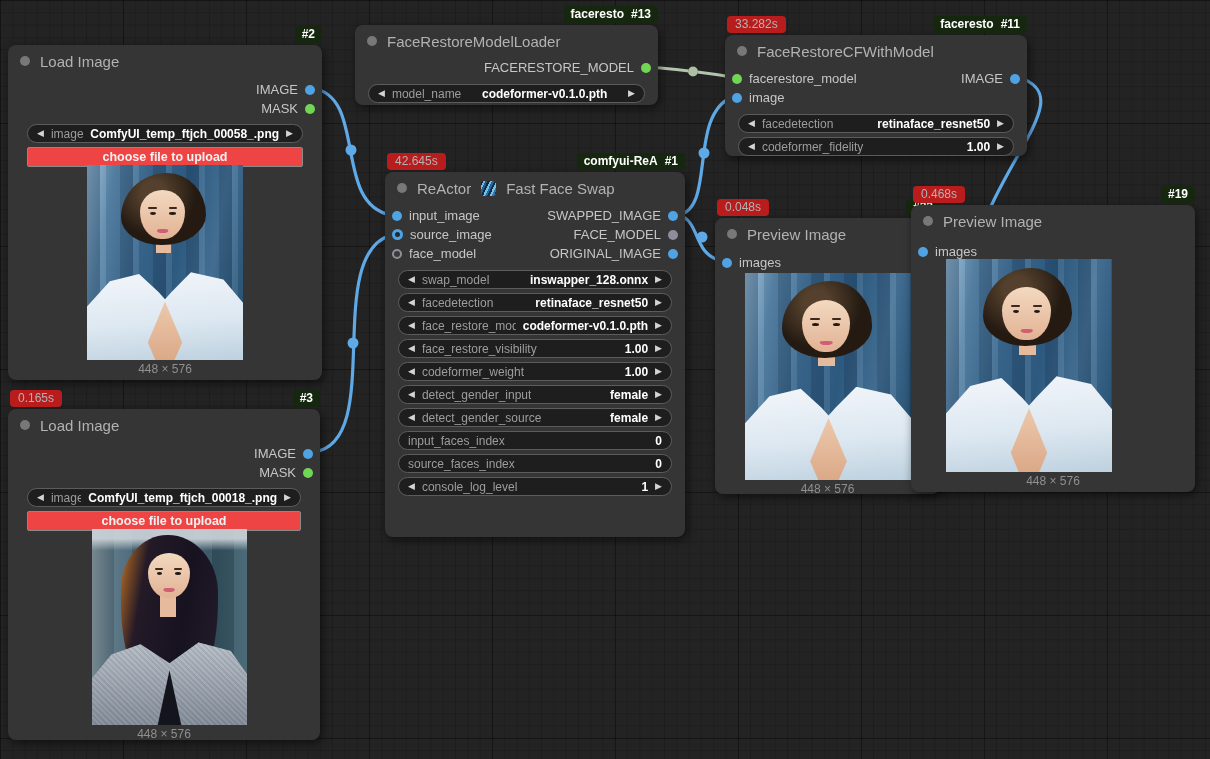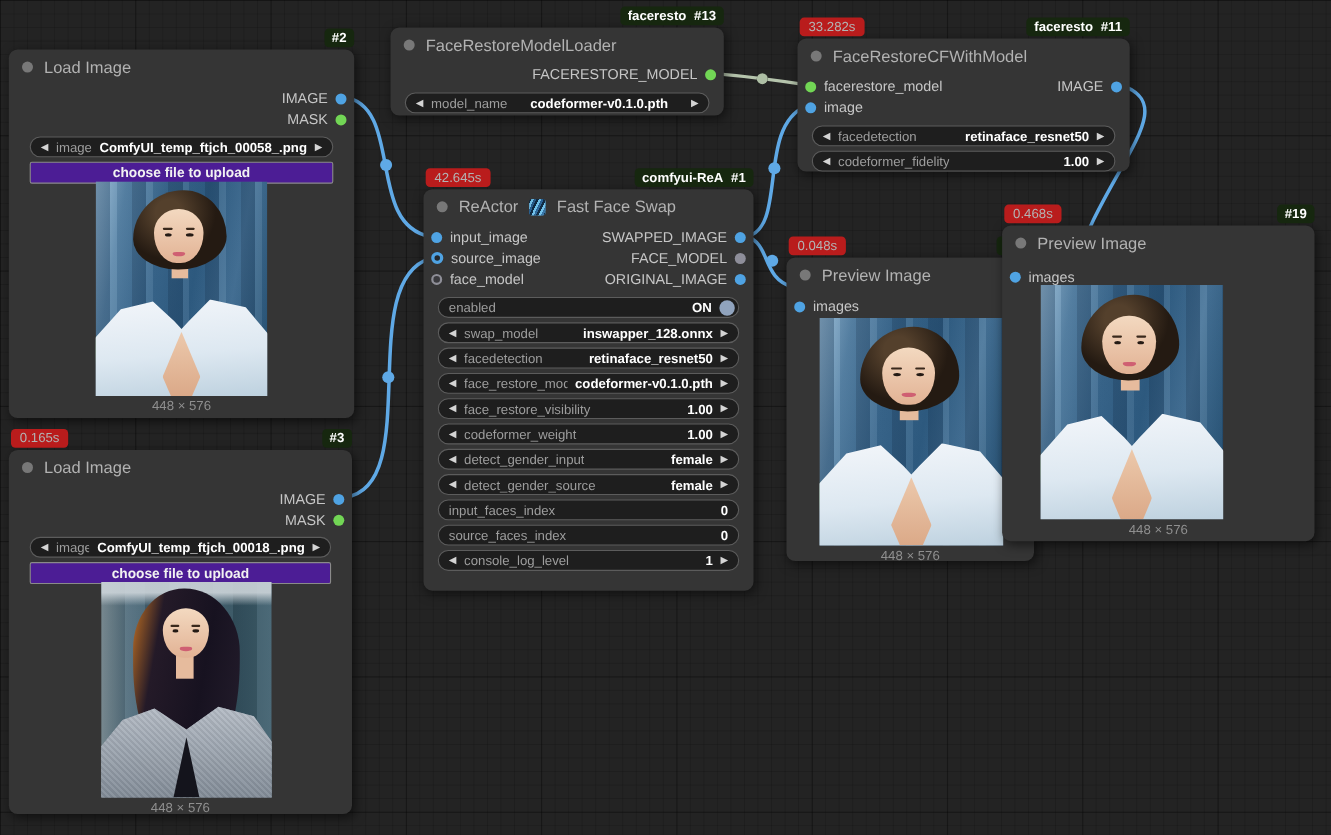--- a/index.html
+++ b/index.html
@@ -42,21 +42,21 @@
   .pill{
     height:19px; background:#1e1e1e; border:1px solid #5c5c5c; border-radius:10px;
     display:flex; align-items:center; padding:0 9px; gap:7px; font-size:12px; white-space:nowrap;
   }
   .pill .arr{ color:#d4d4d4; font-size:9px; line-height:1; flex:none;}
   .pill .wname{ color:#9d9d9d; overflow:hidden; }
   .pill .wval{ margin-left:auto; color:#fff; font-weight:bold; }
   .pill .wvalc{ flex:1; text-align:center; color:#fff; font-weight:bold; }
   .toggle-circle{ width:14px; height:14px; border-radius:50%; background:#90a3bd; margin-right:-6px; flex:none;}
   .upload-btn{
-    height:20px; margin:4px 19px 0; background:#4c1d95; border:1px solid #8a8a8a; border-radius:2px;
+    height:20px; margin:4px 19px 0; background:#ef4444; border:1px solid #8a8a8a; border-radius:2px;
     color:#f2f2f2; font-weight:bold; font-size:12.5px; display:flex; align-items:center; justify-content:center;
   }
   .img-pill{ margin:6px 19px 0; }
   .caption{ position:absolute; left:0; right:0; text-align:center; color:#8f8f8f; font-size:12px; }
   .reactor-logo{
     width:15px; height:15px; border-radius:3px; flex:none;
     background:linear-gradient(135deg,#16374f 0%,#2d6da0 45%,#65b5e5 100%);
     position:relative; overflow:hidden;
   }
   .reactor-logo::after{ content:""; position:absolute; inset:0;
@@ -280,25 +280,20 @@
           <span>face_model</span>
         </div>
         <div class="pout">
           <span>ORIGINAL_IMAGE</span>
           <span class="dot blue"></span>
         </div>
       </div>
     </div>
     <div class="widgets">
       <div class="pill">
-        <span class="wname">enabled</span>
-        <span class="wval">ON</span>
-        <span class="toggle-circle"></span>
-      </div>
-      <div class="pill">
         <span class="arr">◀</span>
         <span class="wname">swap_model</span>
         <span class="wval">inswapper_128.onnx</span>
         <span class="arr">▶</span>
       </div>
       <div class="pill">
         <span class="arr">◀</span>
         <span class="wname">facedetection</span>
         <span class="wval">retinaface_resnet50</span>
         <span class="arr">▶</span>
@@ -391,21 +386,21 @@
         <div class="p-brow l"></div>
         <div class="p-brow r"></div>
         <div class="p-eye l"></div>
         <div class="p-eye r"></div>
         <div class="p-lips"></div>
       </div>
     </div>
     <div class="caption" style="top:318px;">448 × 576</div>
   </div>
 
-  <div class="node" style="left:715px; top:218px; width:225px; height:276px;margin-top:16px;">
+  <div class="node" style="left:715px; top:218px; width:225px; height:276px;">
     <div class="badge-time">0.048s</div>
     <div class="badge-id">
       <span>#22</span>
     </div>
     <div class="title">
       <span class="tdot"></span>
       <span>Preview Image</span>
     </div>
     <div class="prow" style="margin-top:5px;">
       <div class="pin">

